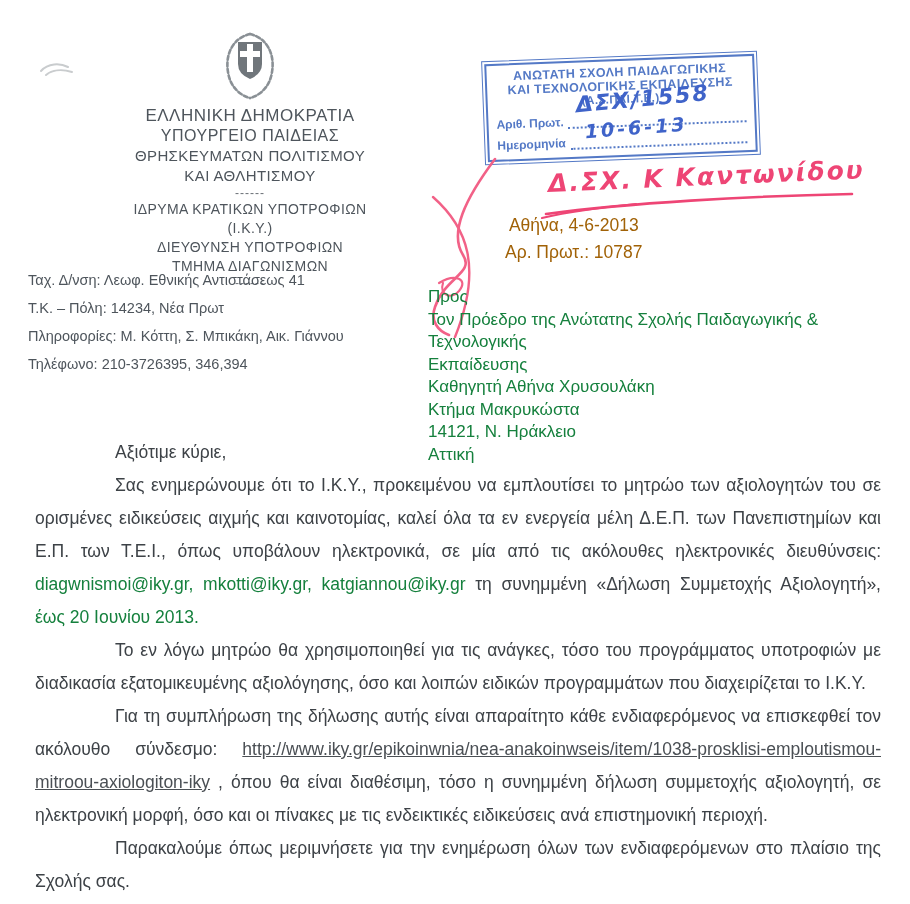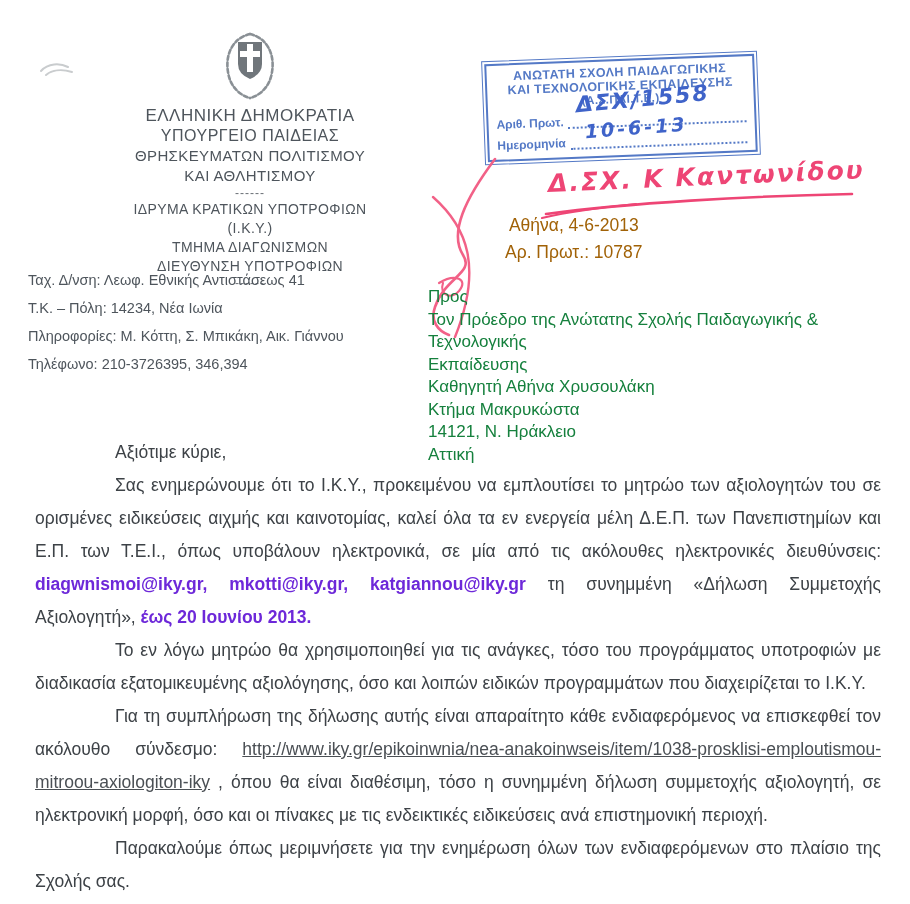--- a/index.html
+++ b/index.html
@@ -79,21 +79,21 @@
   .recipient{position:absolute;left:428px;top:286px;font-size:17px;line-height:22.5px;color:#15803d;}
   .recipient p{margin:0;}
 
   
   .letter-body{
     position:absolute;left:35px;top:436px;width:846px;
     font-size:17.5px;line-height:33px;color:#3d4247;
     text-align:justify;
   }
   .letter-body p{margin:0;text-indent:80px;}
-  .letter-body strong{color:#6d28d9;font-weight:700;}
+  .letter-body strong{color:#15803d;font-weight:400;}
   .url{text-decoration:underline;color:#4a4f54;}
 </style>
 </head>
 <body>
 
 <div class="page">
 
   <svg class="scan-smudge" width="40" height="26" viewBox="0 0 40 26">
     <path d="M3,16 C10,8 22,8 30,12 M8,20 C14,15 24,14 34,17" stroke="#c9ccce" stroke-width="2" fill="none" stroke-linecap="round"></path>
   </svg>
@@ -106,28 +106,28 @@
       <rect x="30" y="14" width="6" height="28" fill="#ffffff"></rect>
       <rect x="23" y="21" width="20" height="6" fill="#ffffff"></rect>
     </svg>
     <p class="lh-line lh-state1">ΕΛΛΗΝΙΚΗ ΔΗΜΟΚΡΑΤΙΑ</p>
     <p class="lh-line lh-state2">ΥΠΟΥΡΓΕΙΟ ΠΑΙΔΕΙΑΣ</p>
     <p class="lh-line lh-state3">ΘΡΗΣΚΕΥΜΑΤΩΝ ΠΟΛΙΤΙΣΜΟΥ</p>
     <p class="lh-line lh-state4">ΚΑΙ ΑΘΛΗΤΙΣΜΟΥ</p>
     <p class="lh-line lh-div">------</p>
     <p class="lh-line lh-org">ΙΔΡΥΜΑ ΚΡΑΤΙΚΩΝ ΥΠΟΤΡΟΦΙΩΝ</p>
     <p class="lh-line lh-org">(Ι.Κ.Υ.)</p>
+    <p class="lh-line lh-org">ΔΙΕΥΘΥΝΣΗ ΥΠΟΤΡΟΦΙΩΝ</p>
     <p class="lh-line lh-org">ΤΜΗΜΑ ΔΙΑΓΩΝΙΣΜΩΝ</p>
-    <p class="lh-line lh-org">ΔΙΕΥΘΥΝΣΗ ΥΠΟΤΡΟΦΙΩΝ</p>
     <p class="lh-line lh-div">------</p>
   </div>
 
   <div class="contact">
     <p>Ταχ. Δ/νση: Λεωφ. Εθνικής Αντιστάσεως 41</p>
-    <p>Τ.Κ. – Πόλη: 14234, Νέα Ιωνία</p>
+    <p>Τ.Κ. – Πόλη: 14234, Νέα Πρωτ</p>
     <p>Πληροφορίες: Μ. Κόττη, Σ. Μπικάκη, Αικ. Γιάννου</p>
     <p>Τηλέφωνο: 210-3726395, 346,394</p>
   </div>
 
   <div class="stamp">
     <div class="stamp-inner">
       <p class="stamp-line">ΑΝΩΤΑΤΗ ΣΧΟΛΗ ΠΑΙΔΑΓΩΓΙΚΗΣ</p>
       <p class="stamp-line">ΚΑΙ ΤΕΧΝΟΛΟΓΙΚΗΣ ΕΚΠΑΙΔΕΥΣΗΣ</p>
       <p class="stamp-line stamp-line3">(Α.Σ.ΠΑΙ.Τ.Ε.)</p>
       <div class="stamp-row">

